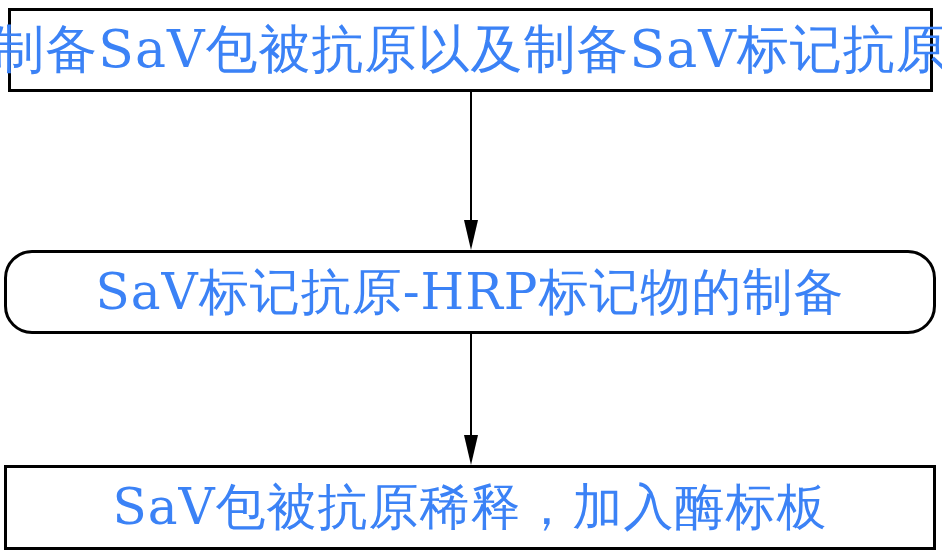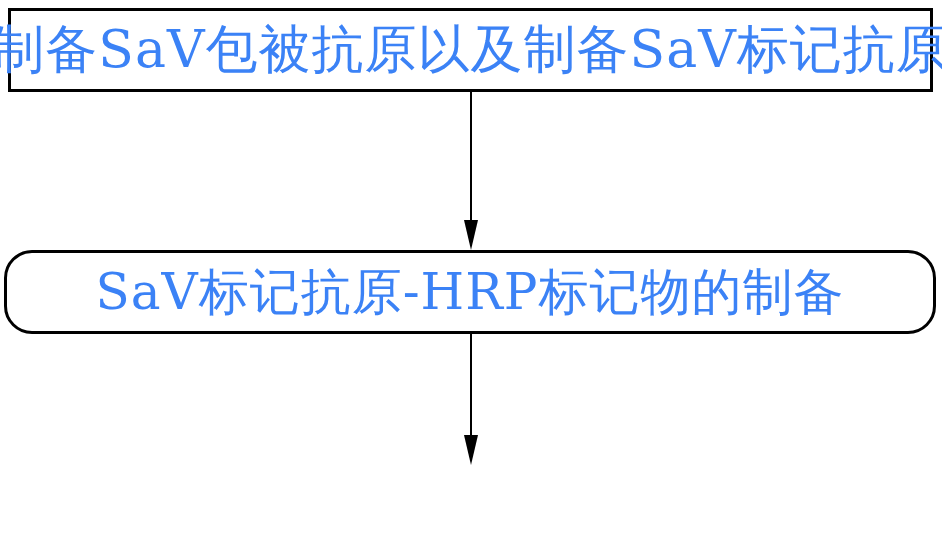--- a/index.html
+++ b/index.html
@@ -98,14 +98,17 @@
 
   <div class="flow-box box-2">
     <span>SaV标记抗原-HRP标记物的制备</span>
   </div>
 
   <div class="arrow arrow-2">
     <span class="shaft"></span>
     <span class="head"></span>
   </div>
 
+  <div class="flow-box box-3">
+    <span>SaV包被抗原稀释，加入酶标板</span>
+  </div>
 
 </div>
 
 </body></html>

